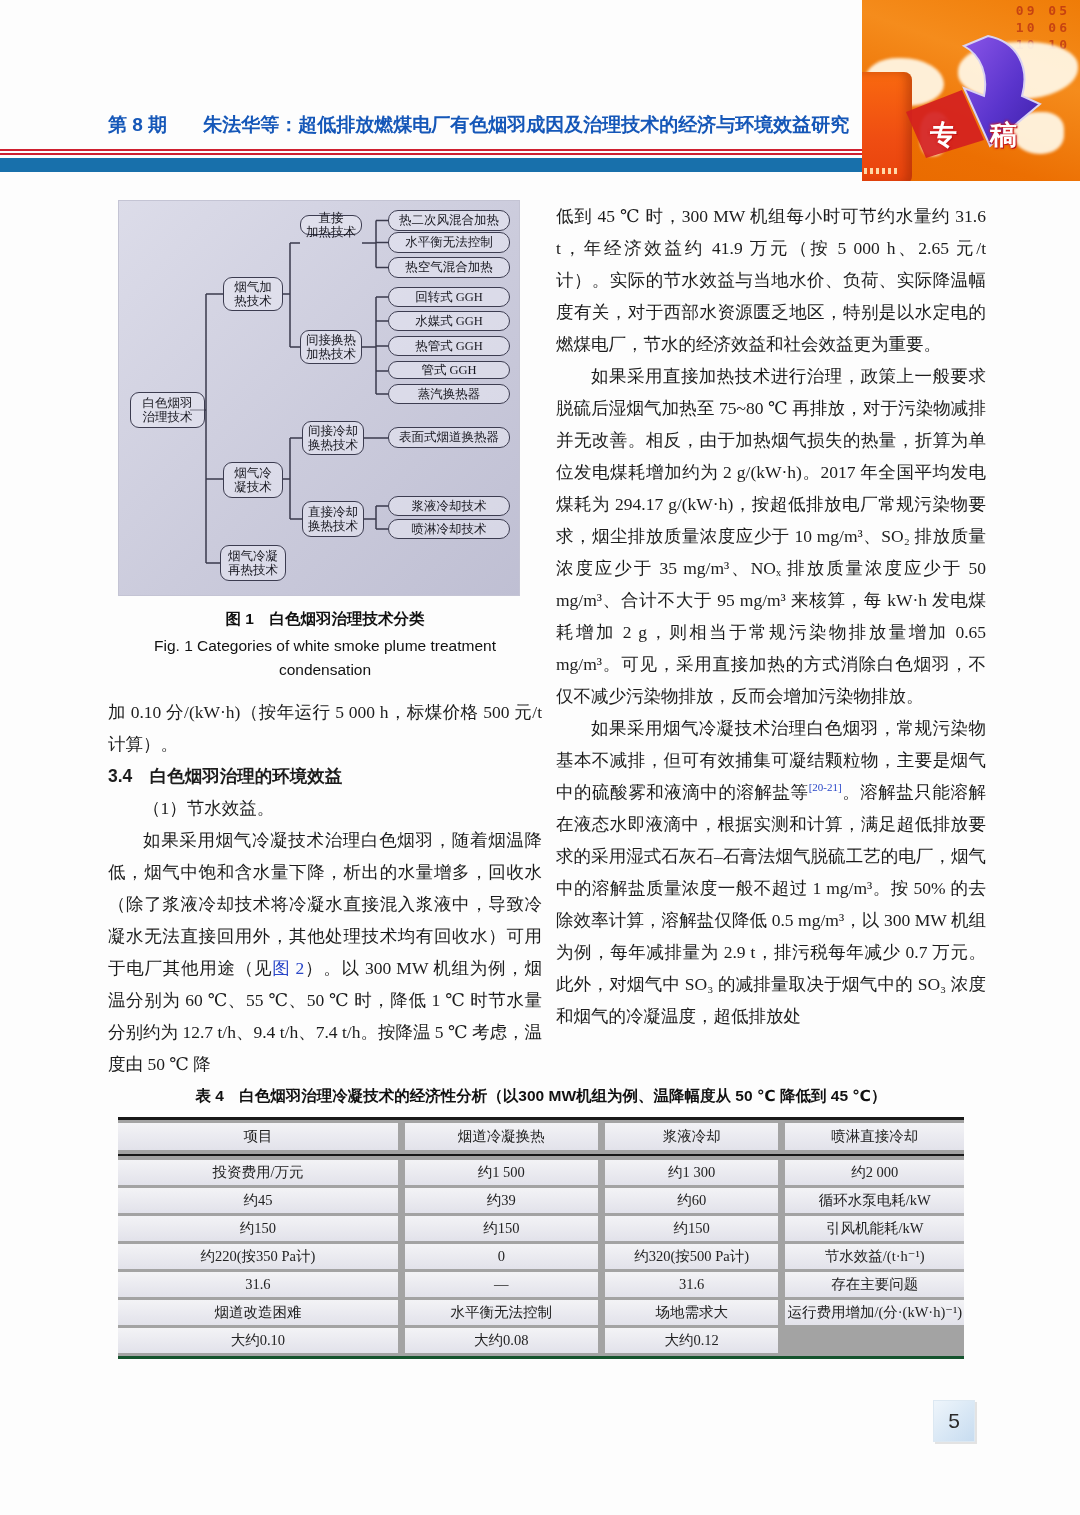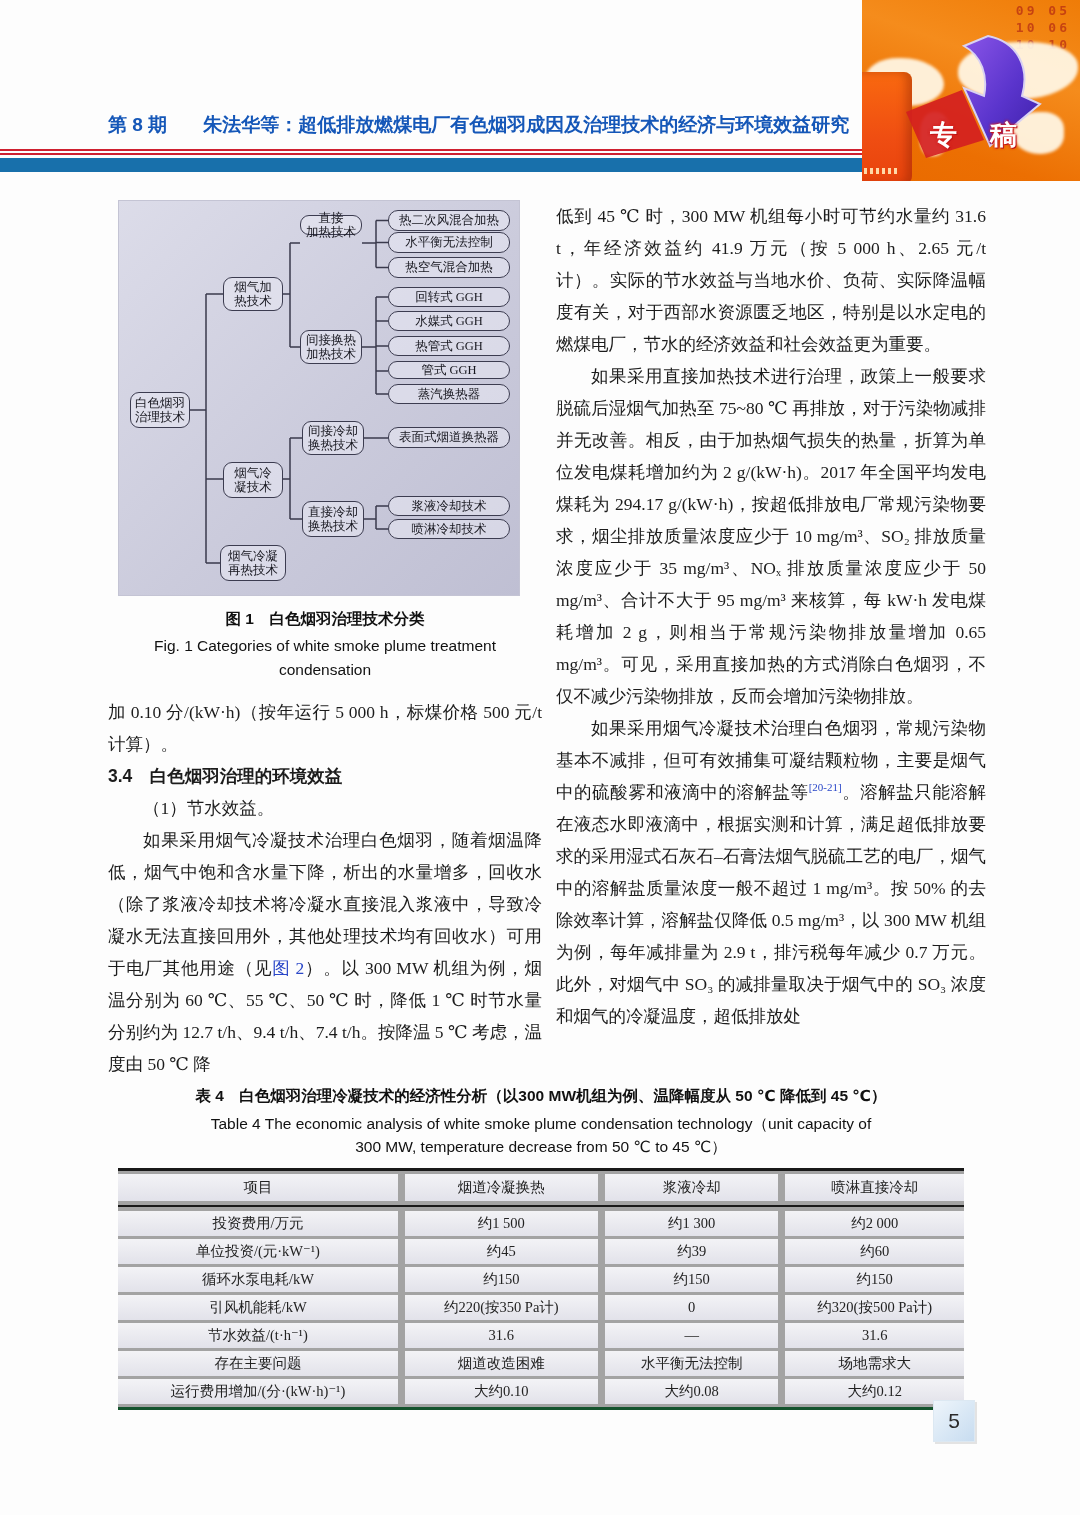--- a/index.html
+++ b/index.html
@@ -129,21 +129,21 @@
         <g fill="none" stroke="#3a3a4c" stroke-width="1.5">
           <path d="M72 210 H88 M88 94 V363 M88 94 H105 M88 279 H105 M88 363 H102"></path>
           <path d="M165 94 H172 M172 43 V147 M172 43 H182 M172 147 H182"></path>
           <path d="M244 43 H258 M258 20.5 V67.5 M258 20.5 H270 M258 42.5 H270 M258 67.5 H270"></path>
           <path d="M244 147 H258 M258 97 V194 M258 97 H270 M258 121 H270 M258 146 H270 M258 171 H270 M258 194 H270"></path>
           <path d="M165 279 H172 M172 238 V319 M172 238 H184 M172 319 H184"></path>
           <path d="M246 238 H270"></path>
           <path d="M246 319 H258 M258 306 V329 M258 306 H270 M258 329 H270"></path>
         </g>
       </svg>
-      <div class="fnode" style="left:12px;top:192px;width:60px;height:36px;">白色烟羽
+      <div class="fnode" style="left:12px;top:192px;width:75px;height:36px;">白色烟羽
 治理技术</div>
       <div class="fnode" style="left:105px;top:77px;width:60px;height:34px;">烟气加
 热技术</div>
       <div class="fnode" style="left:105px;top:262px;width:60px;height:36px;">烟气冷
 凝技术</div>
       <div class="fnode" style="left:102px;top:345px;width:66px;height:36px;">烟气冷凝
 再热技术</div>
       <div class="fnode" style="left:182px;top:15px;width:62px;height:20px;">直接
 加热技术</div>
       <div class="fnode" style="left:182px;top:130px;width:62px;height:34px;">间接换热
@@ -180,37 +180,32 @@
   </div>
 
   <div class="col col-right">
     <p>低到 45 ℃ 时，300 MW 机组每小时可节约水量约 31.6 t，年经济效益约 41.9 万元（按 5 000 h、2.65 元/t 计）。实际的节水效益与当地水价、负荷、实际降温幅度有关，对于西部水资源匮乏地区，特别是以水定电的燃煤电厂，节水的经济效益和社会效益更为重要。</p>
     <p class="indent">如果采用直接加热技术进行治理，政策上一般要求脱硫后湿烟气加热至 75~80 ℃ 再排放，对于污染物减排并无改善。相反，由于加热烟气损失的热量，折算为单位发电煤耗增加约为 2 g/(kW·h)。2017 年全国平均发电煤耗为 294.17 g/(kW·h)，按超低排放电厂常规污染物要求，烟尘排放质量浓度应少于 10 mg/m³、SO₂ 排放质量浓度应少于 35 mg/m³、NOₓ 排放质量浓度应少于 50 mg/m³、合计不大于 95 mg/m³ 来核算，每 kW·h 发电煤耗增加 2 g，则相当于常规污染物排放量增加 0.65 mg/m³。可见，采用直接加热的方式消除白色烟羽，不仅不减少污染物排放，反而会增加污染物排放。</p>
     <p class="indent"><span>如果采用烟气冷凝技术治理白色烟羽，常规污染物基本不减排，但可有效捕集可凝结颗粒物，主要是烟气中的硫酸雾和液滴中的溶解盐等</span><sup class="ref">[20-21]</sup><span>。溶解盐只能溶解在液态水即液滴中，根据实测和计算，满足超低排放要求的采用湿式石灰石–石膏法烟气脱硫工艺的电厂，烟气中的溶解盐质量浓度一般不超过 1 mg/m³。按 50% 的去除效率计算，溶解盐仅降低 0.5 mg/m³，以 300 MW 机组为例，每年减排量为 2.9 t，排污税每年减少 0.7 万元。此外，对烟气中 SO₃ 的减排量取决于烟气中的 SO₃ 浓度和烟气的冷凝温度，超低排放处</span></p>
   </div>
 
   <div class="tblock">
     <div class="t-cap-zh">表 4　白色烟羽治理冷凝技术的经济性分析（以300 MW机组为例、温降幅度从 50 ℃ 降低到 45 ℃）</div>
-    <div class="t-cap-en">
-      <div>Table 4   The economic analysis of white smoke plume condensation technology（unit capacity of</div>
-      <div>300 MW, temperature decrease from 50 ℃ to 45 ℃）</div>
-    </div>
     <div class="tbl">
       <div class="tc th">项目</div>
       <div class="tc th">烟道冷凝换热</div>
       <div class="tc th">浆液冷却</div>
       <div class="tc th">喷淋直接冷却</div>
       <div class="hr-line"></div>
 
       <div class="tc">投资费用/万元</div>
       <div class="tc">约1 500</div>
       <div class="tc">约1 300</div>
       <div class="tc">约2 000</div>
 
-      <div class="tc">单位投资/(元·kW⁻¹)</div>
       <div class="tc">约45</div>
       <div class="tc">约39</div>
       <div class="tc">约60</div>
 
       <div class="tc">循环水泵电耗/kW</div>
       <div class="tc">约150</div>
       <div class="tc">约150</div>
       <div class="tc">约150</div>
 
       <div class="tc">引风机能耗/kW</div>

